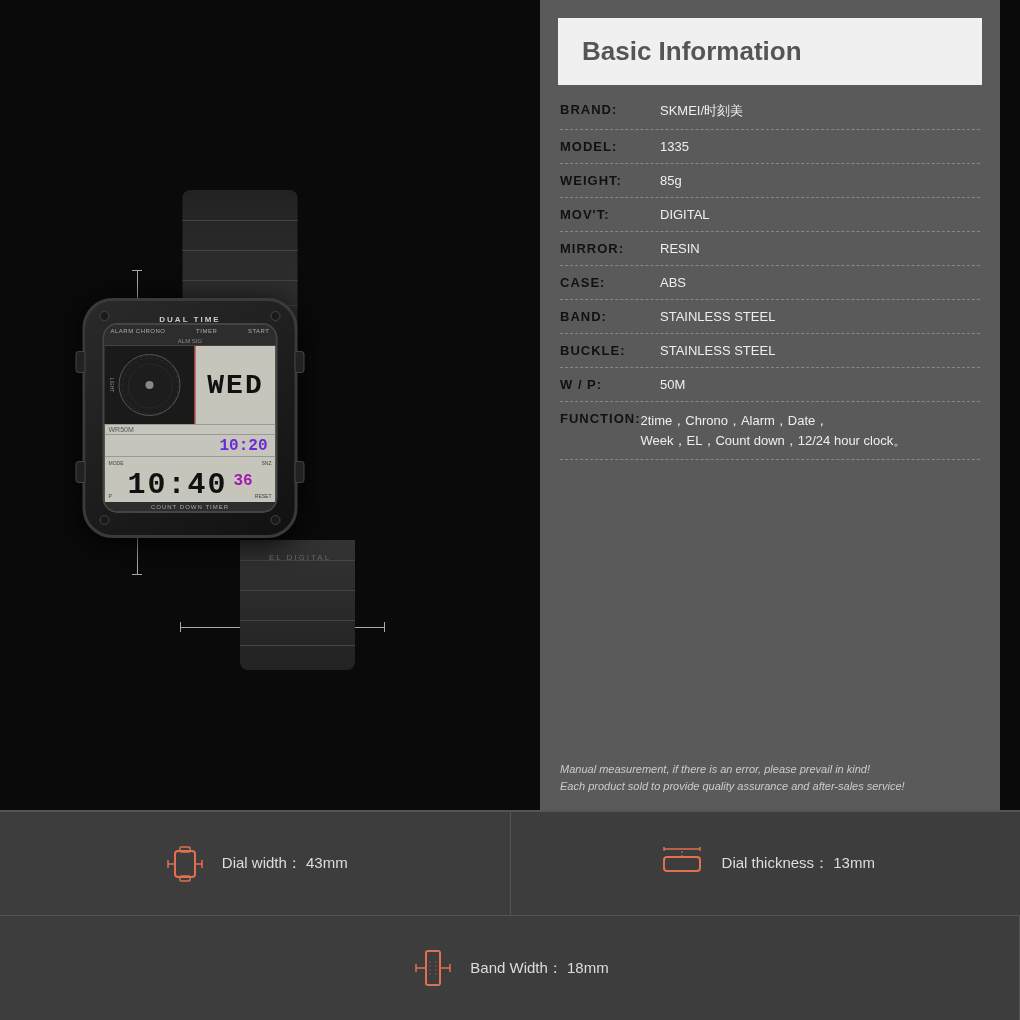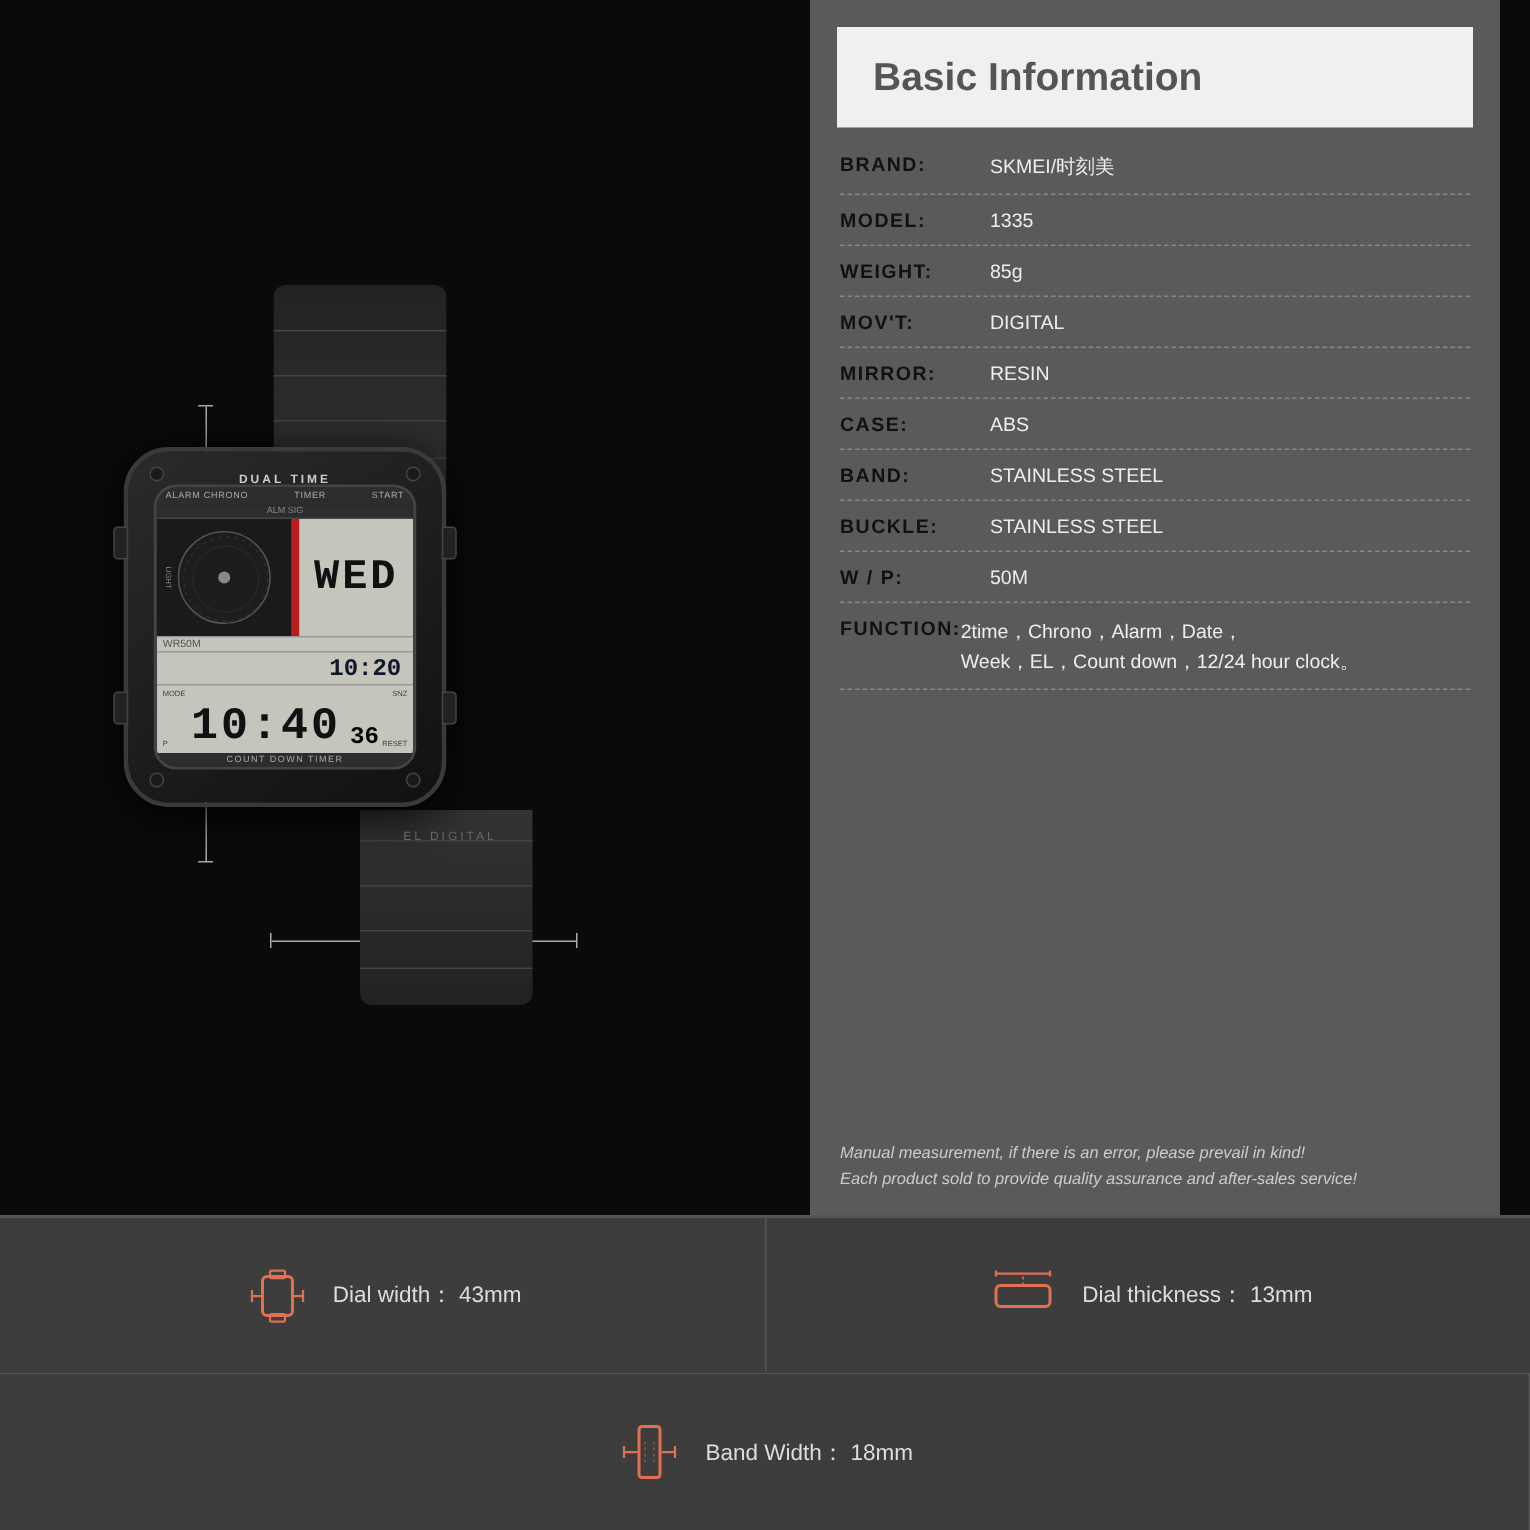--- a/index.html
+++ b/index.html
@@ -264,39 +264,39 @@
 
                     <svg width="62" height="62" style="position:absolute;top:0;left:0;">
                       <circle cx="31" cy="31" r="28" fill="none" stroke="#444" stroke-width="0.5" stroke-dasharray="2 3.5"></circle>
                       <circle cx="31" cy="31" r="22" fill="none" stroke="#333" stroke-width="0.5"></circle>
                     </svg>
                     <div style="width:8px;height:8px;background:#888;border-radius:50%;z-index:2;"></div>
                   </div>
                 </div>
 
                 <div style="flex:1;background:#c5c5bc;display:flex;align-items:center;justify-content:center;
-                            border-left:5px solid #b91c1c;">
+                            border-left:1px solid #b91c1c;">
                   <span style="font-size:28px;font-weight:bold;color:#111;font-family:'Courier New',monospace;letter-spacing:2px;">WED</span>
                 </div>
               </div>
 
               <div style="background:#c5c5bc;padding:1px 4px;font-size:7px;color:#555;
                           border-top:1px solid #999;text-align:left;">WR50M</div>
 
               <div style="background:#c5c5bc;display:flex;align-items:center;justify-content:flex-end;
                           padding:0 8px;height:22px;border-top:1px solid #999;">
-                <span style="font-size:16px;font-weight:bold;color:#0f172a;font-family:'Courier New',monospace;">10:20</span>
+                <span style="font-size:16px;font-weight:bold;color:#6d28d9;font-family:'Courier New',monospace;">10:20</span>
               </div>
 
               <div style="background:#c5c5bc;display:flex;align-items:flex-end;justify-content:center;
                           height:46px;border-top:1px solid #999;position:relative;">
                 <span style="position:absolute;left:4px;top:3px;font-size:5px;color:#444;">MODE</span>
                 <span style="position:absolute;left:4px;bottom:3px;font-size:5px;color:#444;">P</span>
                 <span style="font-size:30px;font-weight:bold;color:#111;font-family:'Courier New',monospace;letter-spacing:2px;">10:40</span>
-                <span style="font-size:16px;font-weight:bold;color:#000000;font-family:'Courier New',monospace;margin-left:6px;align-self:flex-end;padding-bottom:2px;">36</span>
+                <span style="font-size:16px;font-weight:bold;color:#a21caf;font-family:'Courier New',monospace;margin-left:6px;align-self:flex-end;padding-bottom:12px;">36</span>
                 <span style="position:absolute;right:4px;top:3px;font-size:5px;color:#444;">SNZ</span>
                 <span style="position:absolute;right:4px;bottom:3px;font-size:5px;color:#444;">RESET</span>
               </div>
 
               <div style="background:#2d2d2d;padding:2px;font-size:6px;color:#aaa;text-align:center;letter-spacing:1px;">COUNT DOWN TIMER</div>
             </div>
           </div>
 
           <div style="position:absolute;bottom:108px;left:50%;transform:translateX(-50%);
                       color:#666;font-size:8px;letter-spacing:2px;white-space:nowrap;">EL DIGITAL</div>

